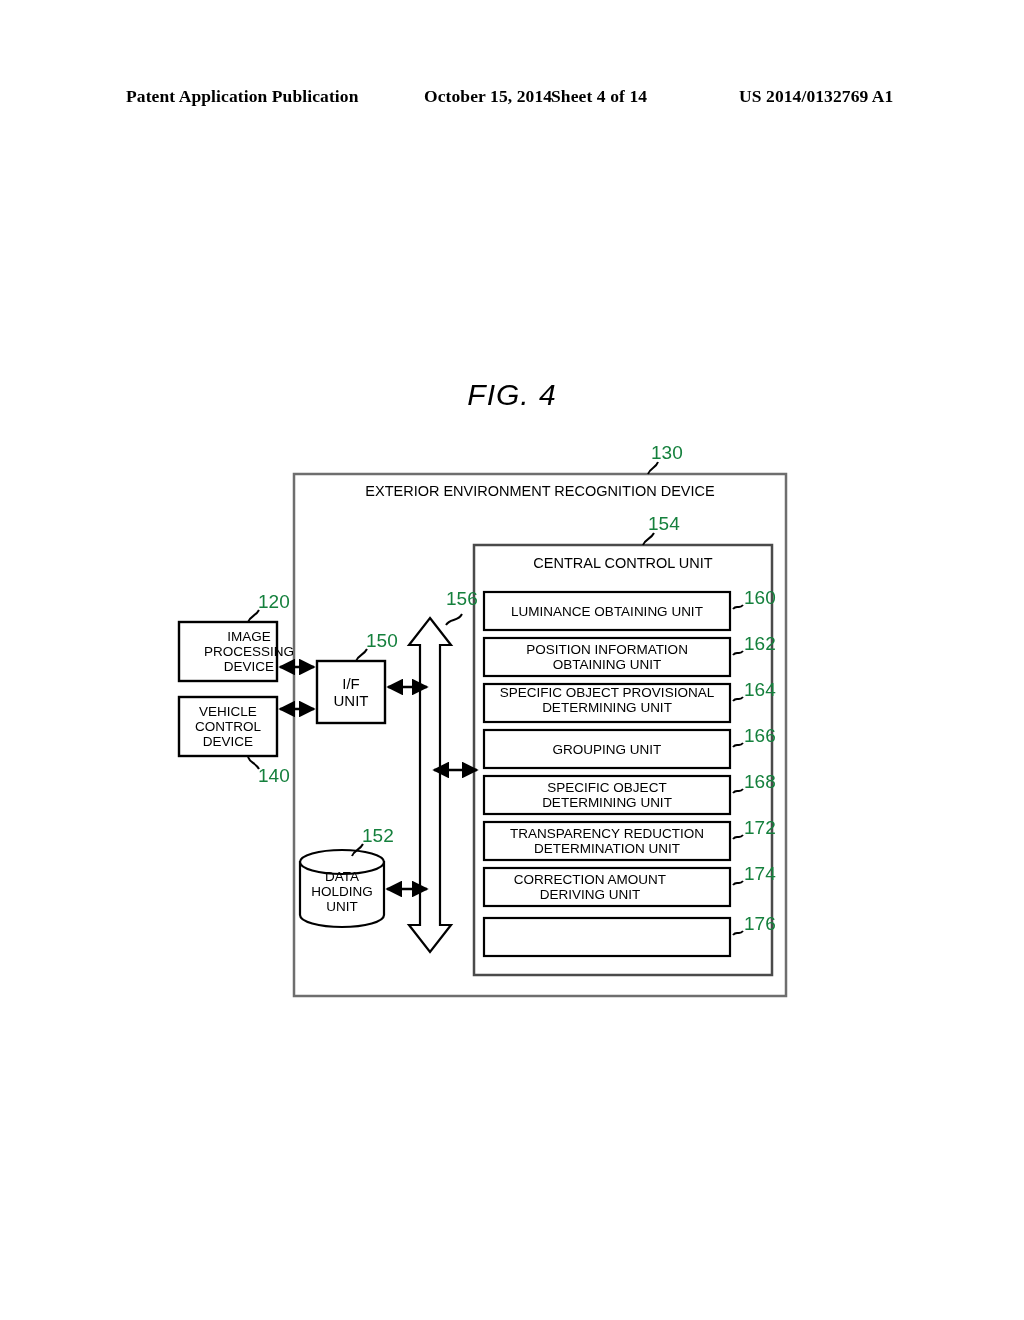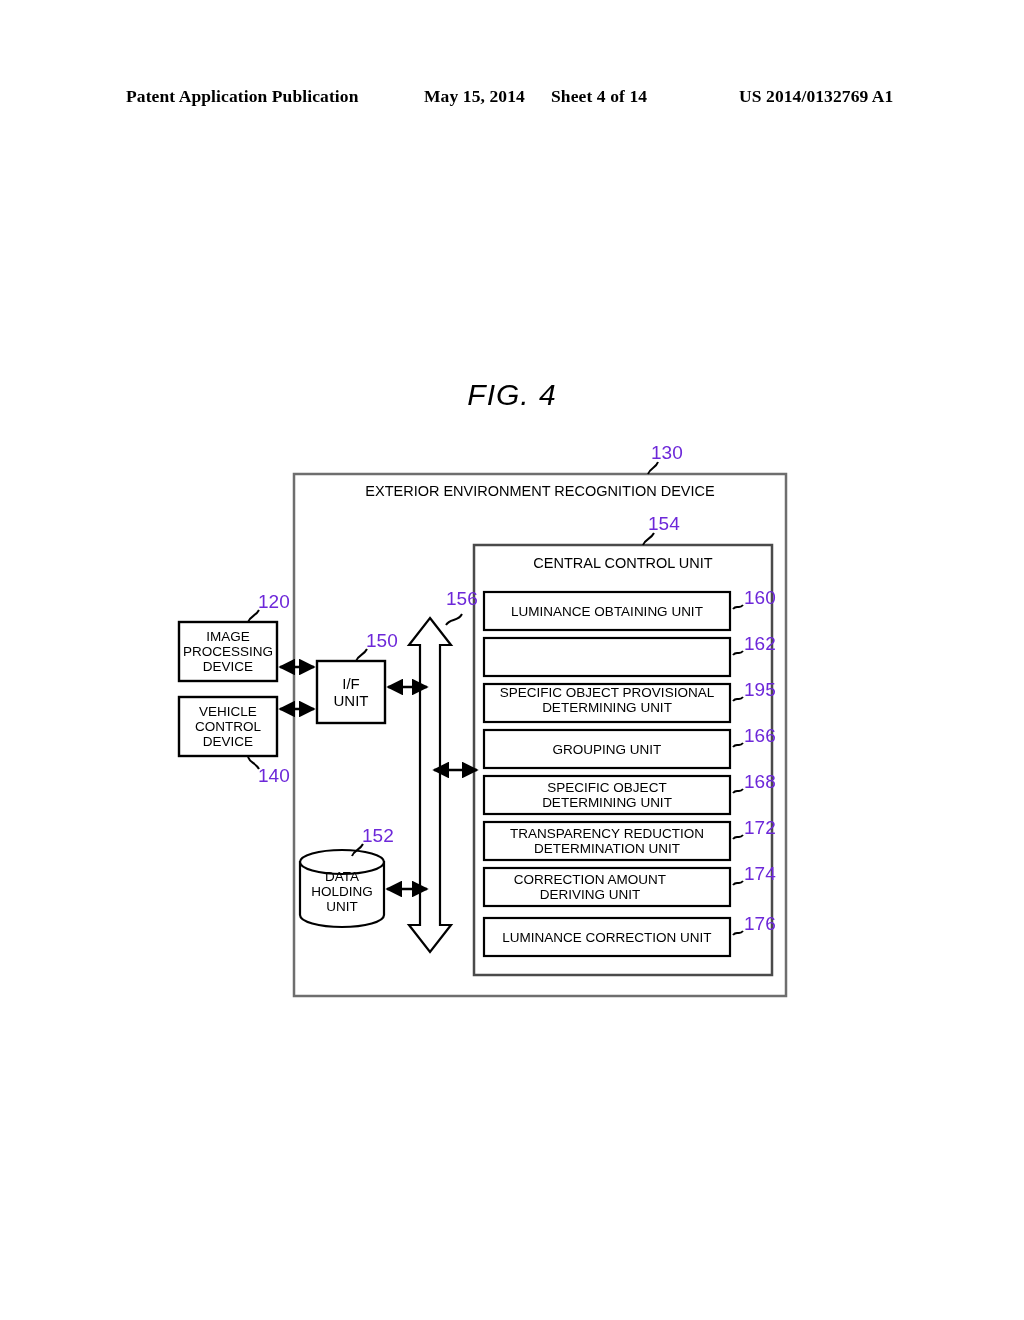--- a/index.html
+++ b/index.html
@@ -54,21 +54,21 @@
     left: 0;
     top: 0;
     width: 1024px;
     height: 1320px;
   }
   #diagram svg { display: block; }
   .refnum {
     position: absolute;
     font-family: "Liberation Sans", sans-serif;
     font-size: 19px;
-    color: #6d28d9;
+    color: #15803d;
     white-space: nowrap;
   }
 
   
   .boxlabel {
     position: absolute;
     display: flex;
     align-items: center;
     justify-content: center;
     text-align: center;
@@ -78,21 +78,21 @@
     white-space: pre-line;
   }
   .unitlabel { font-size: 13.5px; line-height: 15px; }
   .titlelabel { font-size: 14.5px; }
 </style>
 </head>
 <body>
 
 <div id="page-header">
   <span class="hdr-pub">Patent Application Publication</span>
-  <span class="hdr-date">May 15, 2014</span>
+  <span class="hdr-date">October 15, 2014</span>
   <span class="hdr-sheet">Sheet 4 of 14</span>
   <span class="hdr-num">US 2014/0132769 A1</span>
 </div>
 
 <div id="fig-title">FIG. 4</div>
 
 <div id="diagram">
 
   <svg width="1024" height="1320" viewBox="0 0 1024 1320" xmlns="http://www.w3.org/2000/svg">
     <defs>
@@ -165,45 +165,46 @@
 
   <div class="boxlabel titlelabel" style="left:294px; top:480px; width:492px; height:22px;">EXTERIOR ENVIRONMENT RECOGNITION DEVICE</div>
   <div class="refnum" style="left:651px; top:442px;">130</div>
 
   <div class="boxlabel titlelabel" style="left:474px; top:552px; width:298px; height:22px;">CENTRAL CONTROL UNIT</div>
   <div class="refnum" style="left:648px; top:513px;">154</div>
 
   <div class="boxlabel unitlabel" style="left:484px; top:592px; width:246px; height:38px;">LUMINANCE OBTAINING UNIT</div>
   <div class="refnum" style="left:744px; top:587px;">160</div>
 
+  <div class="boxlabel unitlabel" style="left:484px; top:638px; width:246px; height:38px;">POSITION INFORMATION
+OBTAINING UNIT</div>
   <div class="refnum" style="left:744px; top:633px;">162</div>
 
   <div class="boxlabel unitlabel" style="left:484px; top:684px; width:246px; height:32px;">SPECIFIC OBJECT PROVISIONAL
 DETERMINING UNIT</div>
-  <div class="refnum" style="left:744px; top:679px;">195</div>
+  <div class="refnum" style="left:744px; top:679px;">164</div>
 
   <div class="boxlabel unitlabel" style="left:484px; top:730px; width:246px; height:38px;">GROUPING UNIT</div>
   <div class="refnum" style="left:744px; top:725px;">166</div>
 
   <div class="boxlabel unitlabel" style="left:484px; top:776px; width:246px; height:38px;">SPECIFIC OBJECT
 DETERMINING UNIT</div>
   <div class="refnum" style="left:744px; top:771px;">168</div>
 
   <div class="boxlabel unitlabel" style="left:484px; top:822px; width:246px; height:38px;">TRANSPARENCY REDUCTION
 DETERMINATION UNIT</div>
   <div class="refnum" style="left:744px; top:817px;">172</div>
 
   <div class="boxlabel unitlabel" style="left:484px; top:868px; width:212px; height:38px;">CORRECTION AMOUNT
 DERIVING UNIT</div>
   <div class="refnum" style="left:744px; top:863px;">174</div>
 
-  <div class="boxlabel unitlabel" style="left:484px; top:918px; width:246px; height:38px;">LUMINANCE CORRECTION UNIT</div>
   <div class="refnum" style="left:744px; top:913px;">176</div>
 
-  <div class="boxlabel" style="left:179px; top:622px; width:98px; height:59px;">IMAGE
+  <div class="boxlabel" style="left:179px; top:622px; width:98px; height:59px;padding-left:21px;">IMAGE
 PROCESSING
 DEVICE</div>
   <div class="refnum" style="left:258px; top:591px;">120</div>
 
   <div class="boxlabel" style="left:179px; top:697px; width:98px; height:59px;">VEHICLE
 CONTROL
 DEVICE</div>
   <div class="refnum" style="left:258px; top:765px;">140</div>
 
   <div class="boxlabel" style="left:317px; top:661px; width:68px; height:62px; font-size:15px; line-height:17px;">I/F

